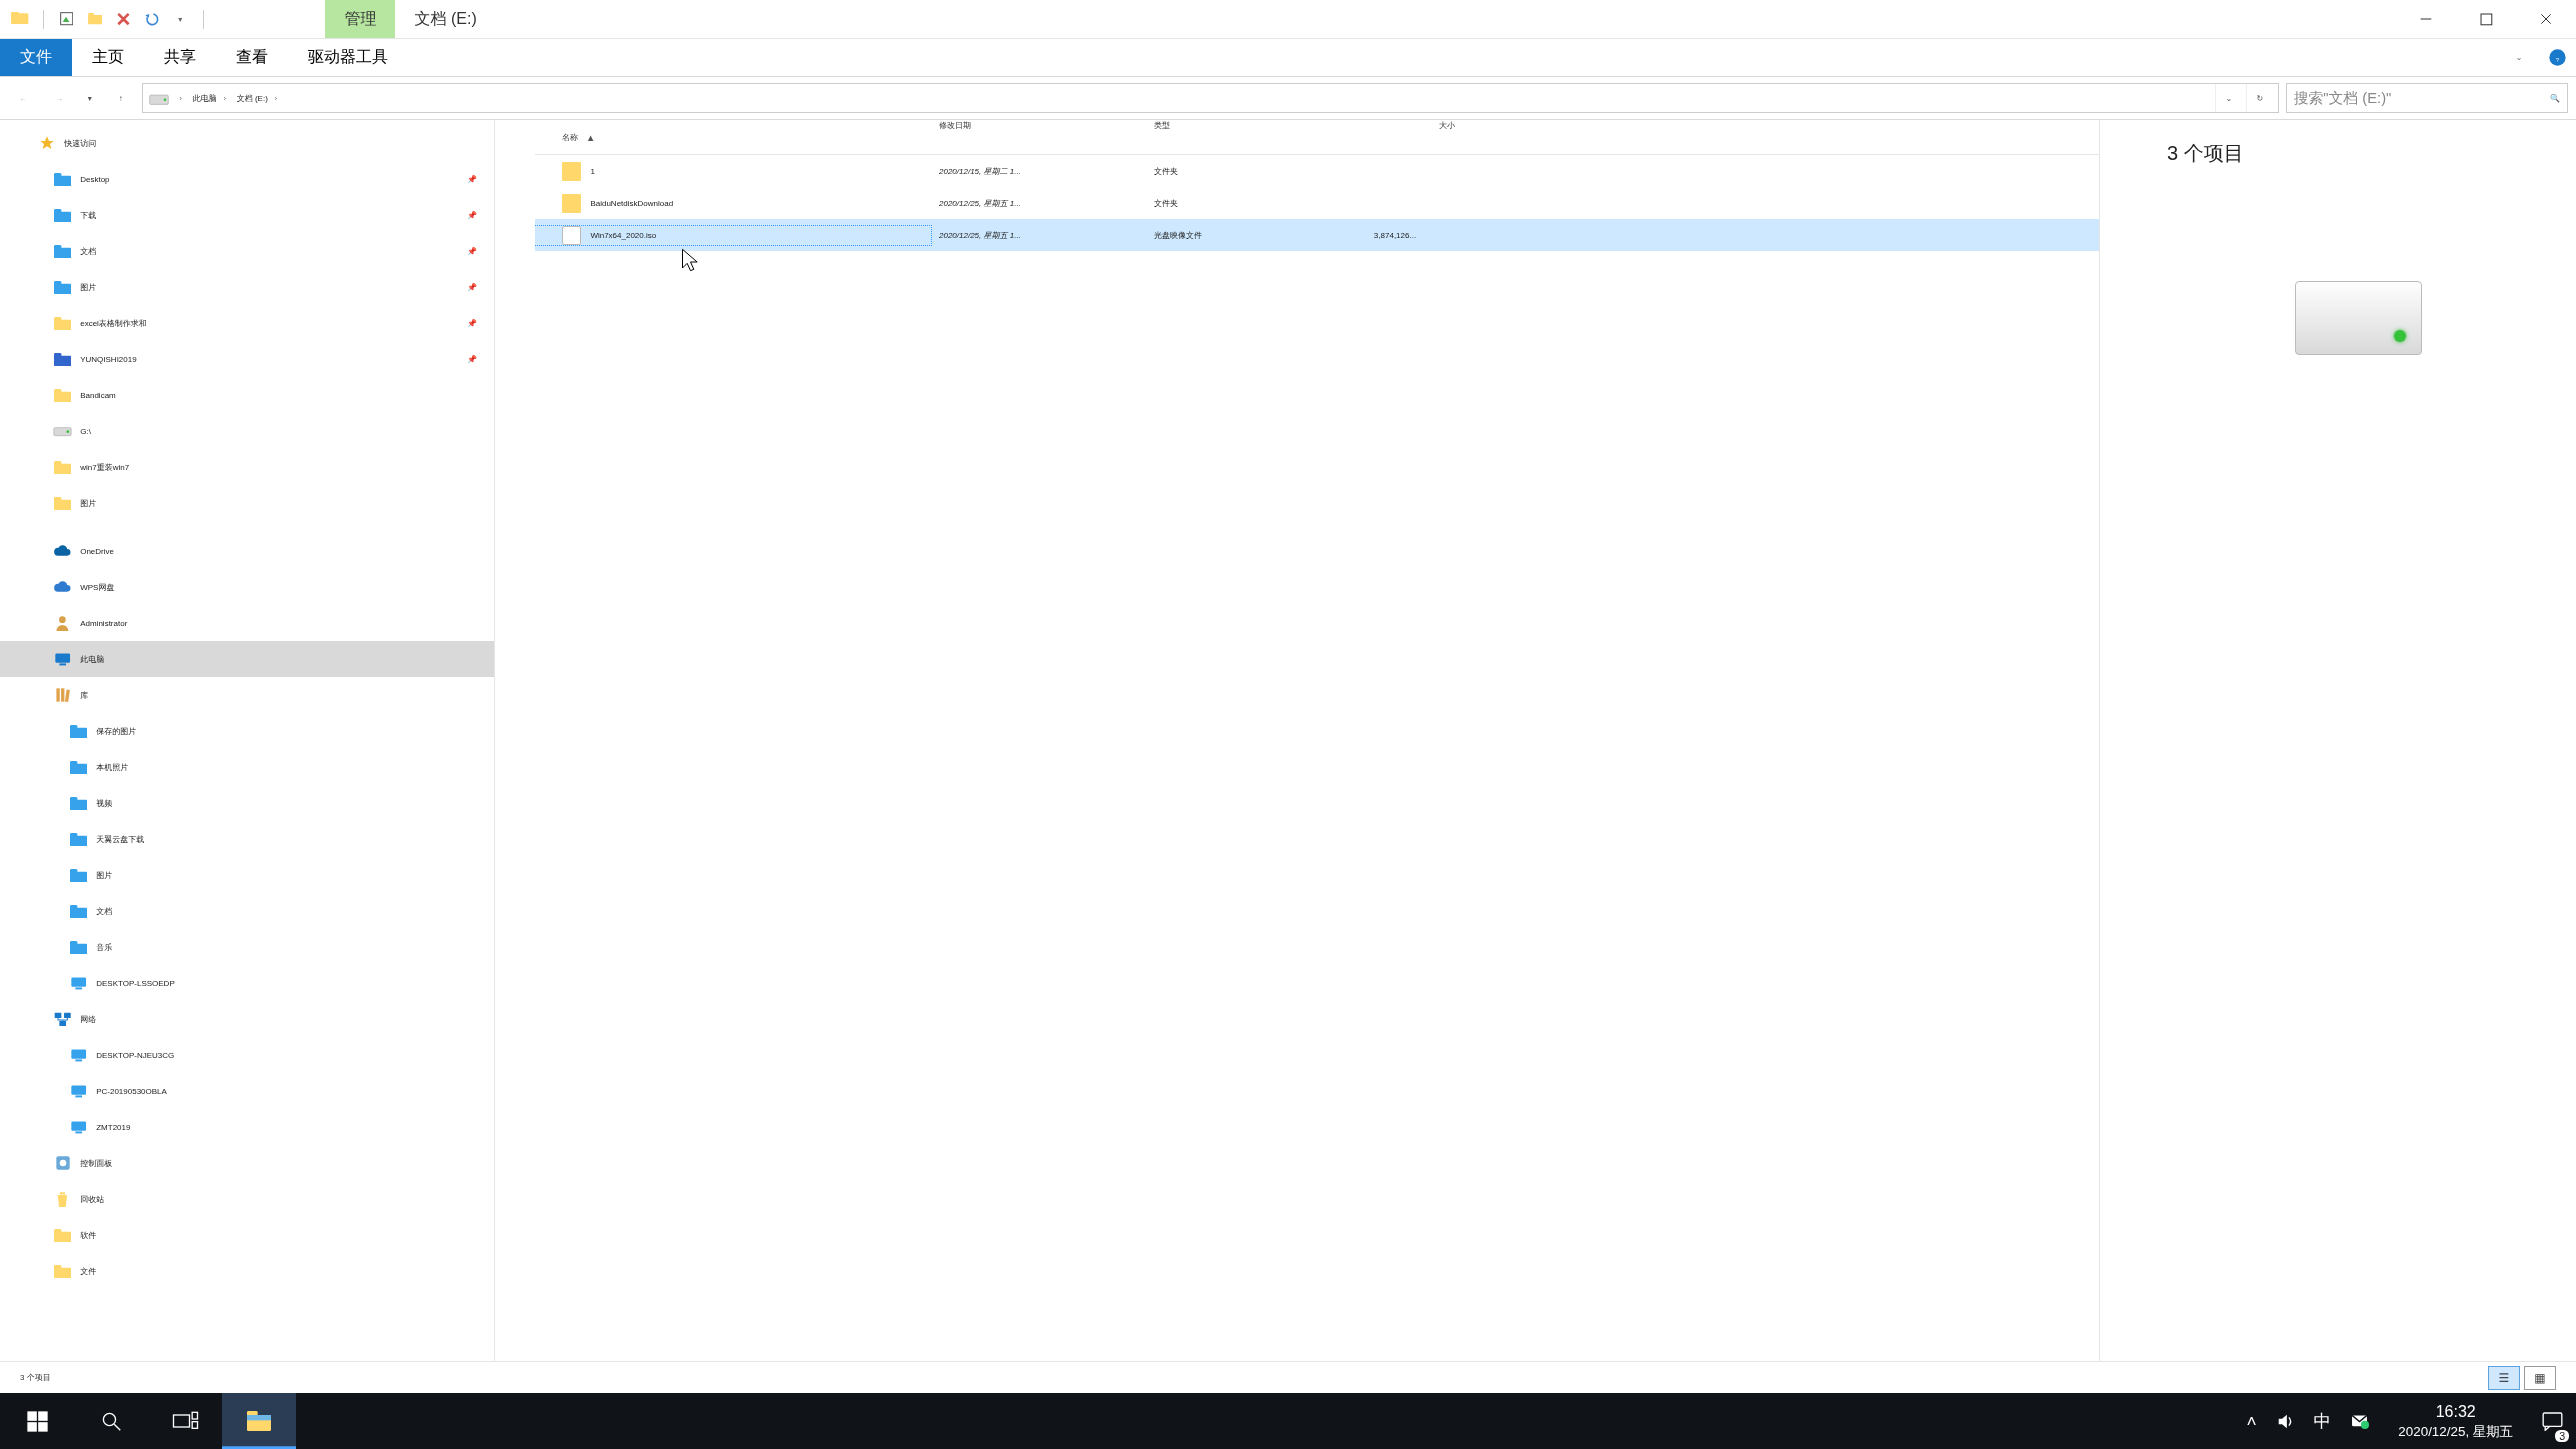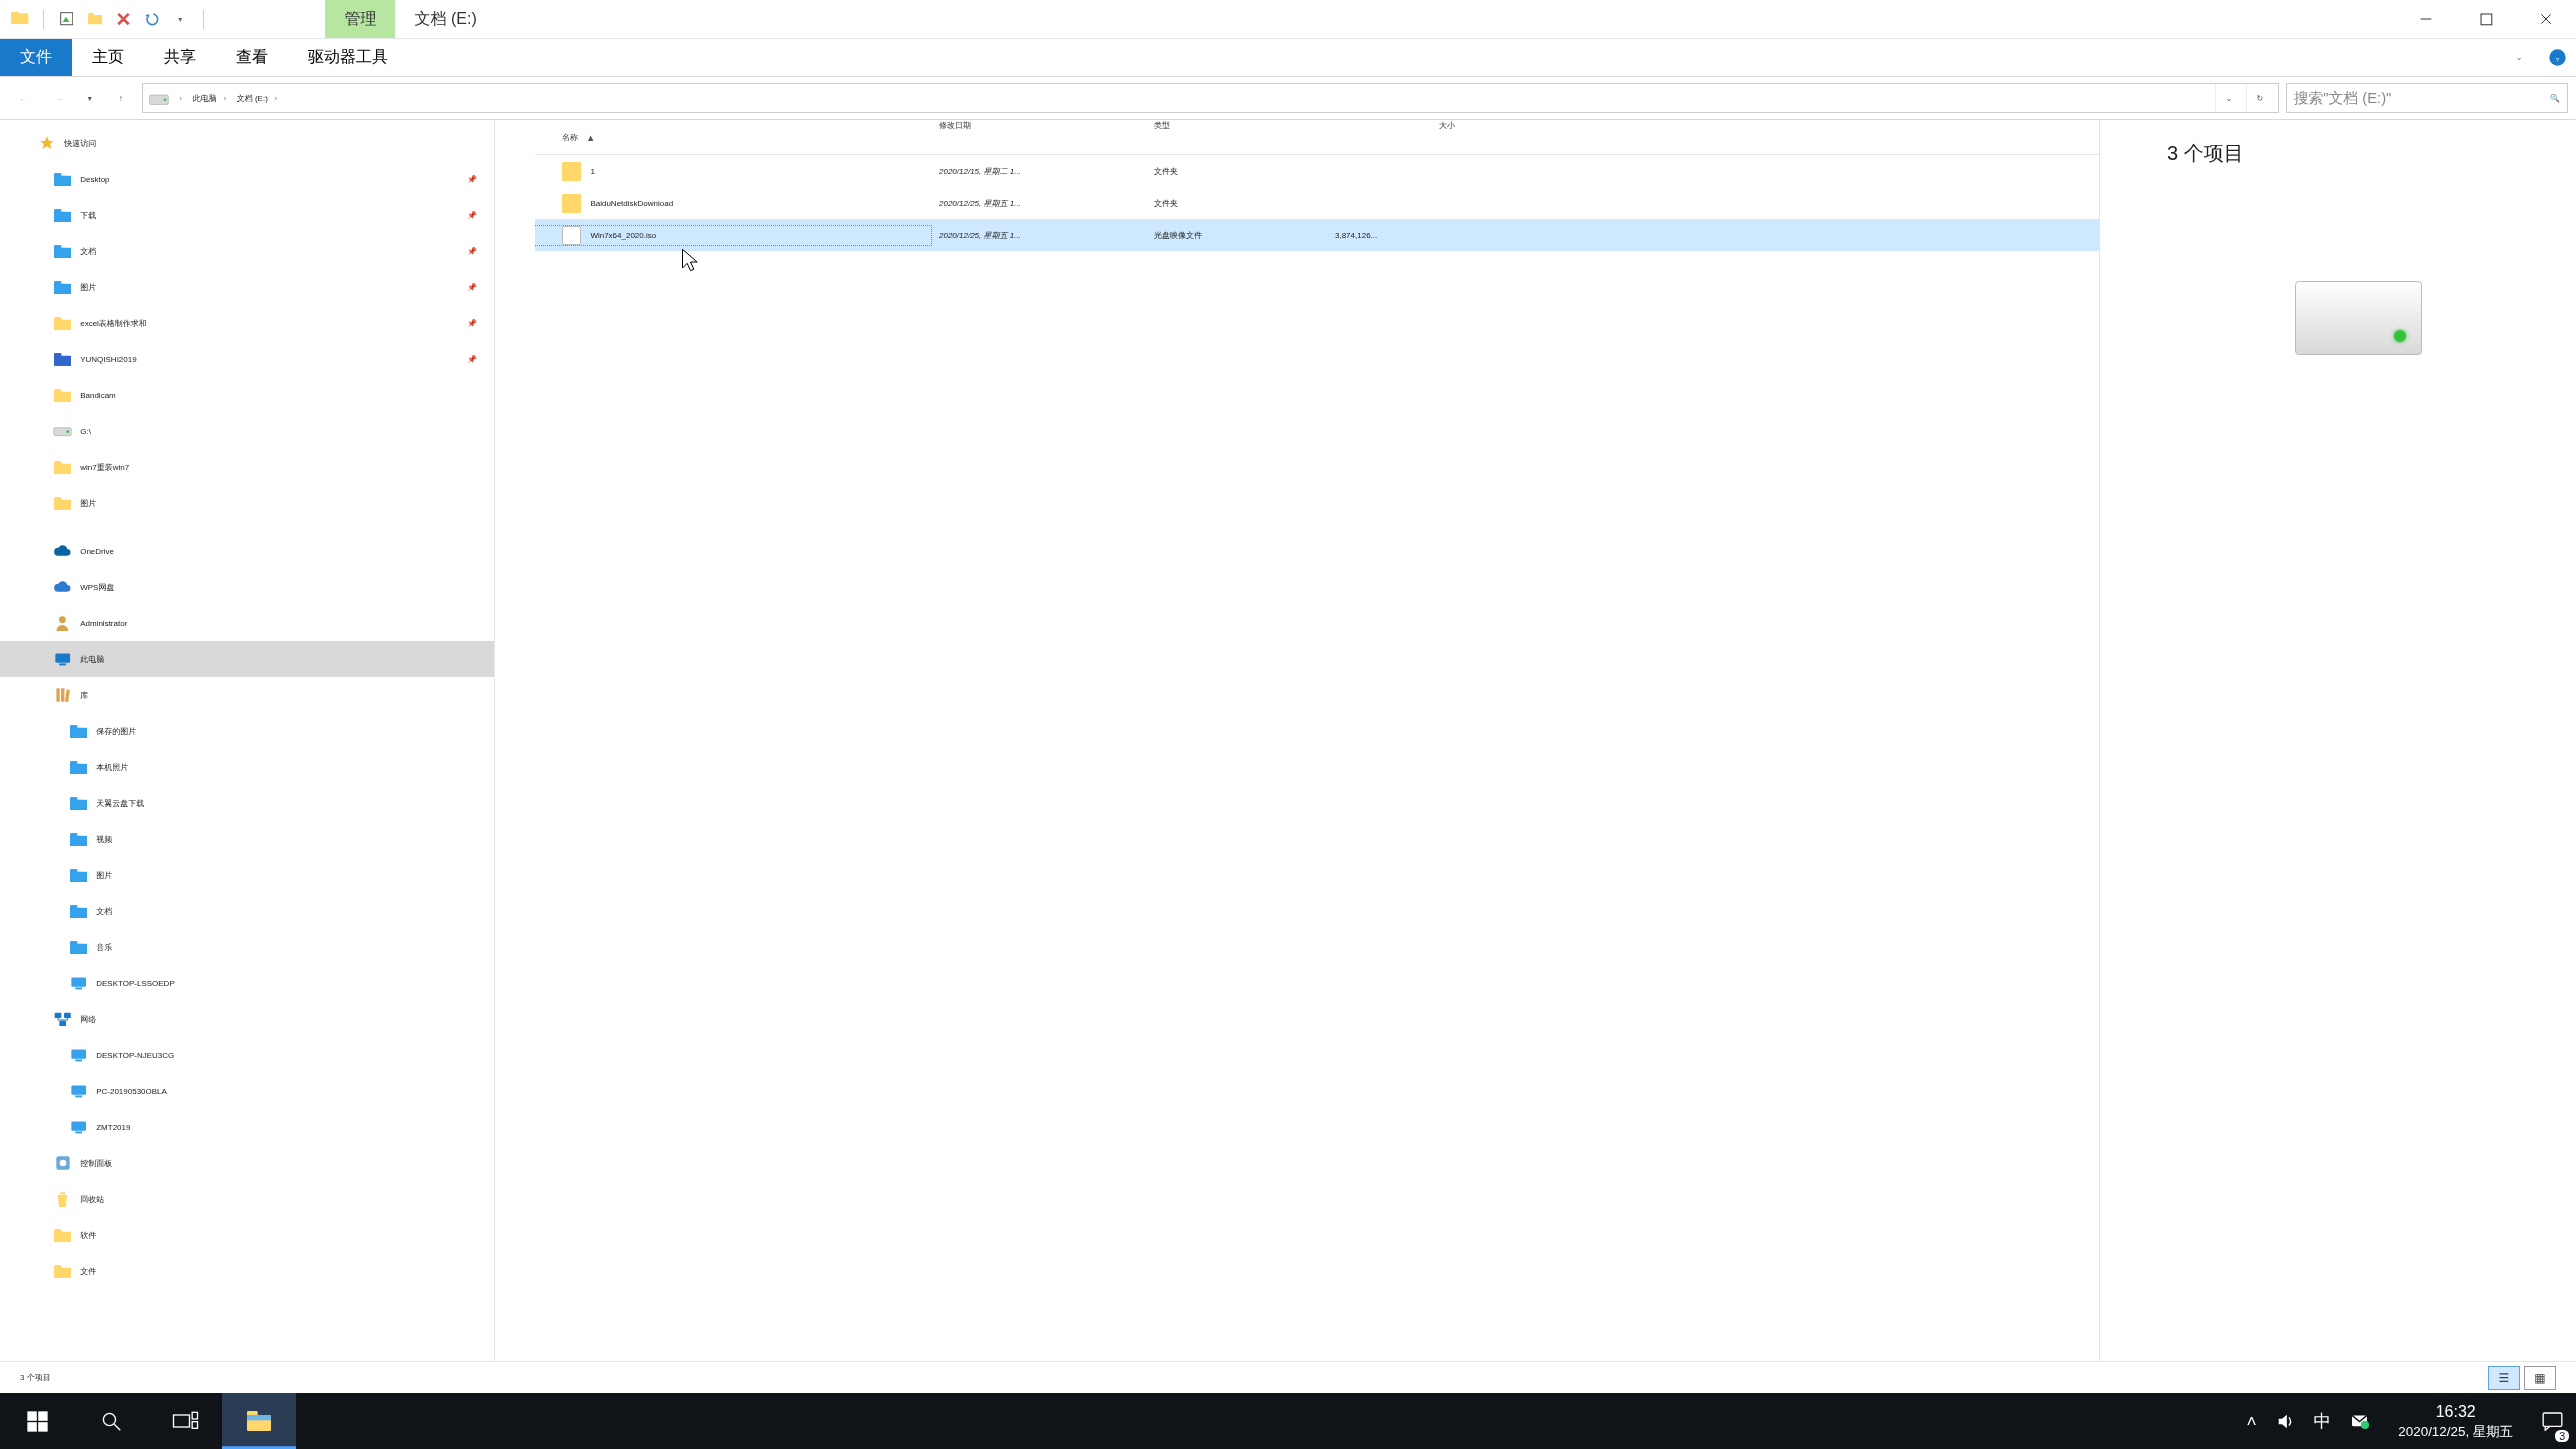--- a/index.html
+++ b/index.html
@@ -56,21 +56,21 @@
 .col.name { flex: 0 0 396px; padding-left: 27px; display: flex; align-items: center; }
 .col.date { flex: 0 0 215px; }
 .col.type { flex: 0 0 181px; }
 .col.size { flex: 0 0 148px; text-align: right; padding-right: 20px; }
 .rows { flex: 1; overflow: auto; }
 .row { height: 32px; display: flex; align-items: center; font-size: 16px; color: #222; }
 .row .cell { padding: 0 8px; white-space: nowrap; overflow: hidden; text-overflow: ellipsis; }
 .row .cell.name { flex: 0 0 396px; padding-left: 27px; display: flex; align-items: center; gap: 9.4px; }
 .row .cell.date { flex: 0 0 215px; font-style: italic; }
 .row .cell.type { flex: 0 0 181px; }
-.row .cell.size { flex: 0 0 148px; text-align: left; padding-right: 20px; }
+.row .cell.size { flex: 0 0 148px; text-align: center; padding-right: 20px; }
 .row.selected { background: #cde8ff; }
 .row.selected .cell.name { outline: 0.7px dotted #3399ff; outline-offset: -0.7px; }
 .fileic { width: 19px; height: 19px; display: inline-block; }
 .fileic.folder { background: #ffd76a; border-radius: 1.3px; position: relative; }
 .fileic.folder::before { content: ""; position: absolute; top: -4px; left: 0; width: 8px; height: 4px; background: #ffd76a; border-radius: 1.3px 1.3px 0 0; }
 .fileic.iso { background: #fff; border: 0.7px solid #bbb; border-radius: 2px; position: relative; }
 
 .preview { width: 436px; padding: 20px 27px; }
 .preview .title { font-size: 20px; color: #222; margin-bottom: 114px; }
 .preview .drive { width: 127px; height: 74px; margin: 0 auto; background: linear-gradient(#fefefe,#d9d9d9); border: 0.7px solid #bbb; border-radius: 4px; position: relative; }
@@ -394,31 +394,31 @@
           <span class="lbl">本机照片</span>
         </div>
         <div class="item">
           <span class="pad" style="width:68px"></span>
           <span class="ic">
             <svg width="17.4" height="13.4" viewBox="0 0 26 20">
               <rect y="4" width="26" height="16" rx="2" fill="#36a2eb"></rect>
               <rect width="11" height="6" rx="2" fill="#36a2eb"></rect>
             </svg>
           </span>
+          <span class="lbl">视频</span>
+        </div>
+        <div class="item">
+          <span class="pad" style="width:68px"></span>
+          <span class="ic">
+            <svg width="17.4" height="13.4" viewBox="0 0 26 20">
+              <rect y="4" width="26" height="16" rx="2" fill="#36a2eb"></rect>
+              <rect width="11" height="6" rx="2" fill="#36a2eb"></rect>
+            </svg>
+          </span>
           <span class="lbl">天翼云盘下载</span>
-        </div>
-        <div class="item">
-          <span class="pad" style="width:68px"></span>
-          <span class="ic">
-            <svg width="17.4" height="13.4" viewBox="0 0 26 20">
-              <rect y="4" width="26" height="16" rx="2" fill="#36a2eb"></rect>
-              <rect width="11" height="6" rx="2" fill="#36a2eb"></rect>
-            </svg>
-          </span>
-          <span class="lbl">视频</span>
         </div>
         <div class="item">
           <span class="pad" style="width:68px"></span>
           <span class="ic">
             <svg width="17.4" height="13.4" viewBox="0 0 26 20">
               <rect y="4" width="26" height="16" rx="2" fill="#36a2eb"></rect>
               <rect width="11" height="6" rx="2" fill="#36a2eb"></rect>
             </svg>
           </span>
           <span class="lbl">图片</span>

